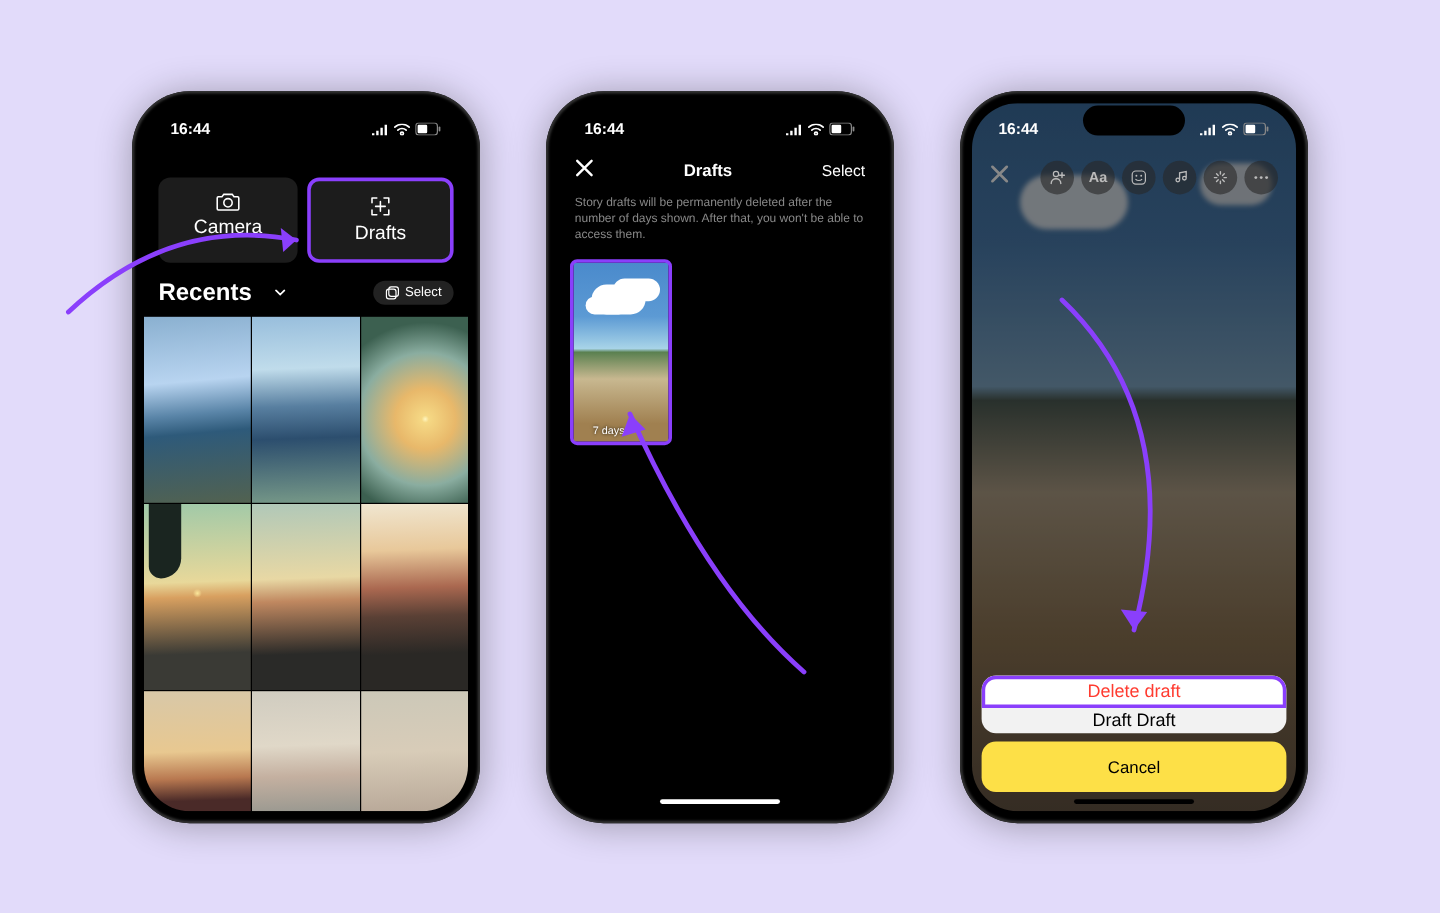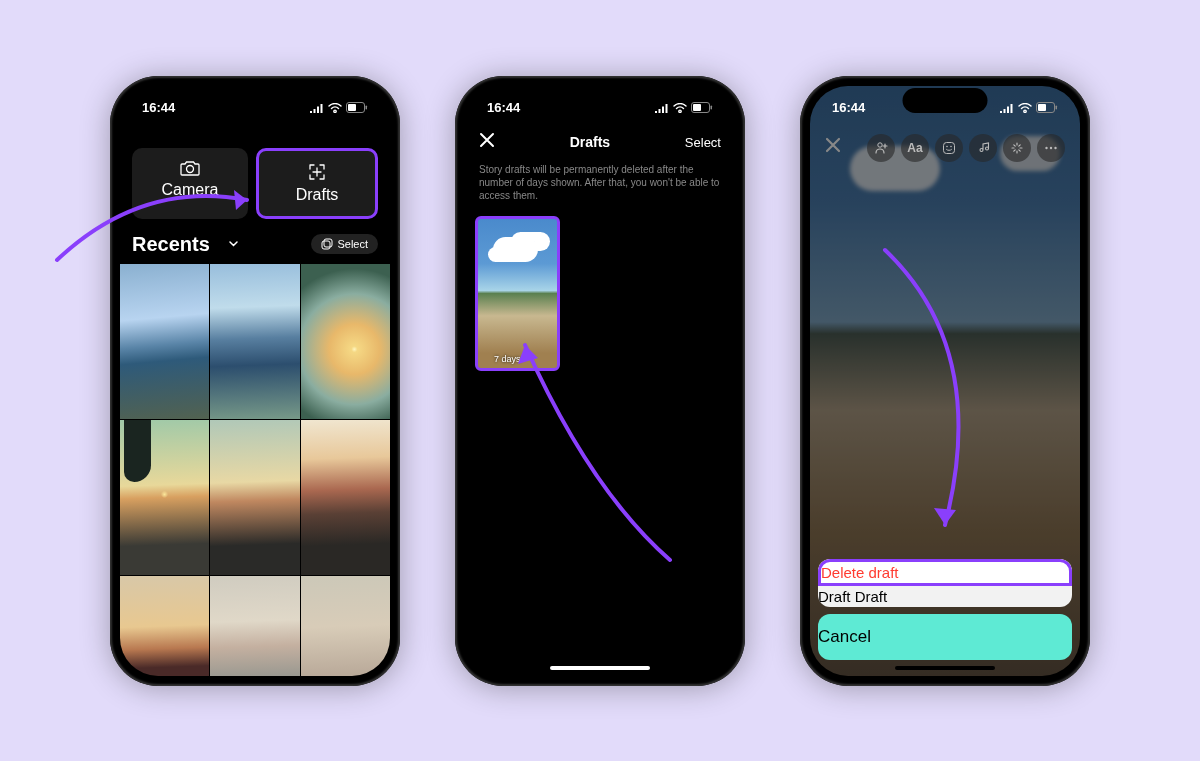--- a/index.html
+++ b/index.html
@@ -175,29 +175,29 @@
   color: #ccc; font-size: 13px;
 }
 .action-sheet {
   position: absolute; bottom: 16px; left: 8px; right: 8px;
   display: flex; flex-direction: column; gap: 7px;
 }
 .sheet-group {
   background: #f2f2f2; border-radius: 12px; overflow: hidden;
 }
 .sheet-btn {
-  padding: 2px 0; font-size: 15px;
+  padding: 2px 0; text-align: center; font-size: 15px;
   border-bottom: 1px solid #ddd;
 }
 .sheet-btn:last-child { border-bottom: none; }
 .sheet-btn.delete { color: #FF3B30; border: 3px solid #8A3FFC; border-radius: 12px 12px 0 0; background:#fff; }
 .sheet-btn.keep { color: #000; }
 .sheet-cancel {
-  background: #5eead4; border-radius: 12px;
-  padding: 13px 0; font-size: 17px;
+  background: #fde047; border-radius: 12px;
+  padding: 13px 0; text-align: center; font-size: 14px;
   color: #000;
 }
 .x-icon { font-size: 18px; color:#aaa; }
 
 
 .arrow { position: absolute; pointer-events: none; }
 svg.arrow-svg path { stroke: #8A3FFC; stroke-width: 4; fill: none; stroke-linecap: round; }
 svg.arrow-svg polygon { fill: #8A3FFC; }
 </style>
 </head>

